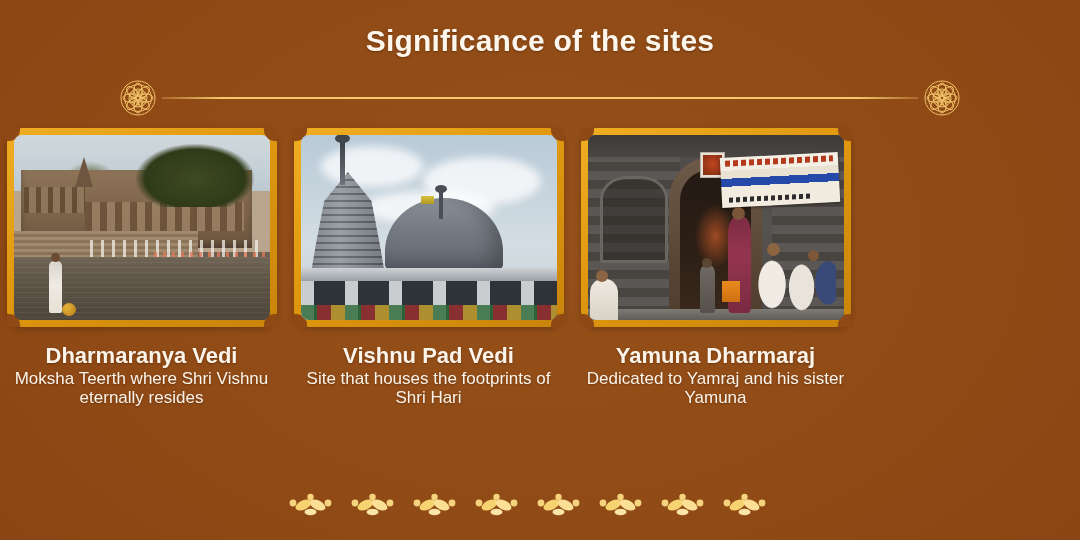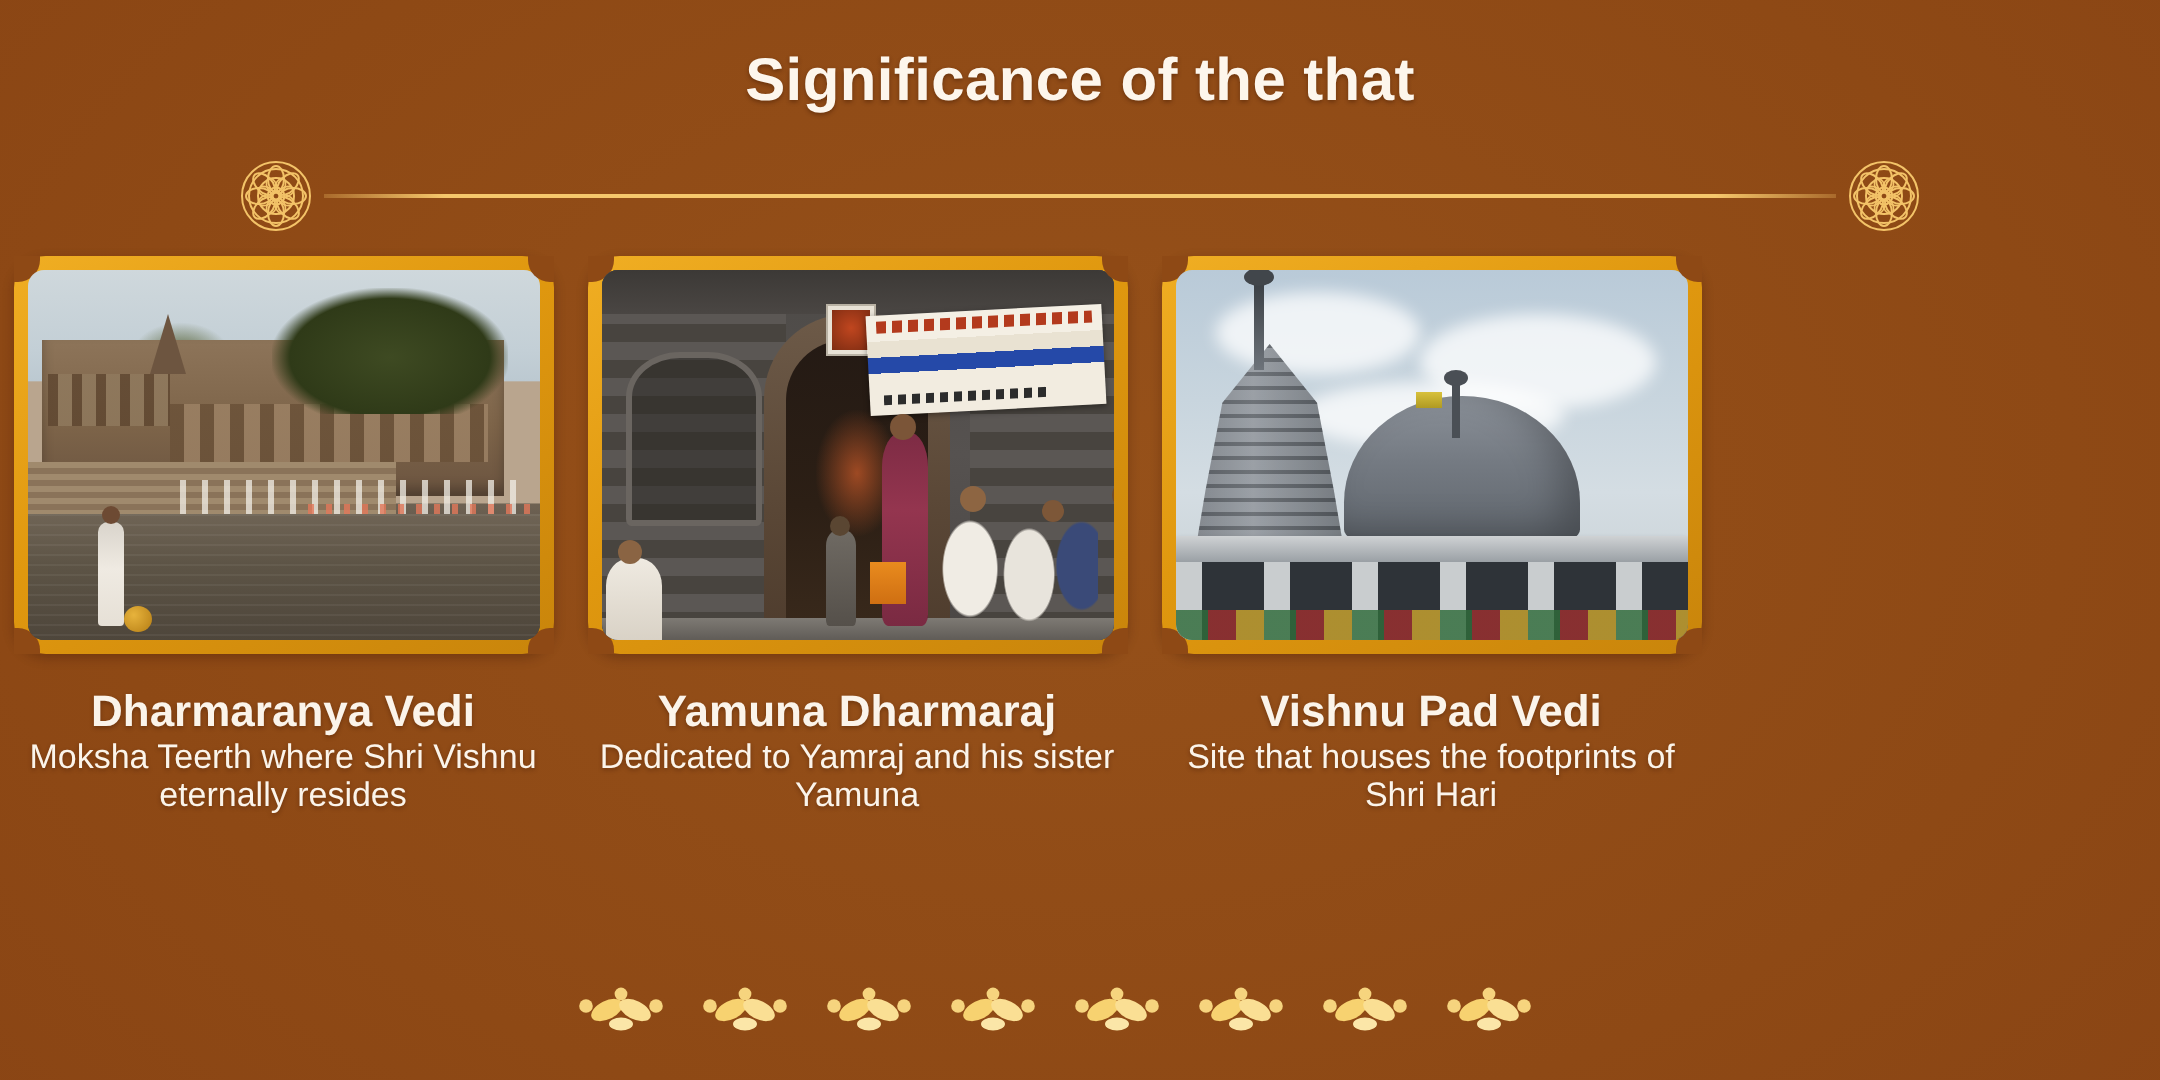--- a/index.html
+++ b/index.html
@@ -473,21 +473,21 @@
     bottom: 16px;
     width: 506px;
     height: 34px;
   }
 </style>
 </head>
 <body>
 
 <div id="slide">
 
-  <div id="title">Significance of the that</div>
+  <div id="title">Significance of the sites</div>
 
   <div id="divider">
     <span class="rule"></span>
 
     <span class="mandala left">
       <svg viewBox="0 0 40 40" width="40" height="40">
         <g fill="none" stroke="#f3c368" stroke-width="1">
           <circle cx="20" cy="20" r="17"></circle>
           <circle cx="20" cy="20" r="13.5"></circle>
           <circle cx="20" cy="20" r="9"></circle>
@@ -572,20 +572,44 @@
       <div class="caption">
         <span class="cap-title">Dharmaranya Vedi</span>
         <span class="cap-desc">Moksha Teerth where Shri Vishnu eternally resides</span>
       </div>
     </div>
 
     <div class="card">
       <div class="frame">
         <span class="cnr-bl"></span>
           <span class="cnr-br"></span>
+        <div class="photo ph-temple">
+          <span class="cloud c1"></span>
+          <span class="cloud c2"></span>
+          <span class="cloud c3"></span>
+          <span class="dome"></span>
+          <span class="finial"></span>
+          <span class="flag"></span>
+          <span class="shikhara"></span>
+          <span class="spire"></span>
+          <span class="cornice"></span>
+          <span class="pillars"></span>
+          <span class="colorband"></span>
+        </div>
+      </div>
+      <div class="caption">
+        <span class="cap-title">Vishnu Pad Vedi</span>
+        <span class="cap-desc">Site that houses the footprints of Shri Hari</span>
+      </div>
+    </div>
+
+    <div class="card">
+      <div class="frame">
+        <span class="cnr-bl"></span>
+          <span class="cnr-br"></span>
         <div class="photo ph-door">
           <span class="carve-l"></span>
           <span class="carve-r"></span>
           <span class="panel-l"></span>
           <span class="arch"></span>
           <span class="opening"></span>
           <span class="inner-glow"></span>
           <span class="lintel"></span>
           <span class="plaque"></span>
           <span class="banner"></span>
@@ -593,44 +617,20 @@
           <span class="child"></span>
           <span class="woman"></span>
           <span class="bag"></span>
           <span class="men"></span>
           <span class="elder-l"></span>
         </div>
       </div>
       <div class="caption">
         <span class="cap-title">Yamuna Dharmaraj</span>
         <span class="cap-desc">Dedicated to Yamraj and his sister Yamuna</span>
-      </div>
-    </div>
-
-    <div class="card">
-      <div class="frame">
-        <span class="cnr-bl"></span>
-          <span class="cnr-br"></span>
-        <div class="photo ph-temple">
-          <span class="cloud c1"></span>
-          <span class="cloud c2"></span>
-          <span class="cloud c3"></span>
-          <span class="dome"></span>
-          <span class="finial"></span>
-          <span class="flag"></span>
-          <span class="shikhara"></span>
-          <span class="spire"></span>
-          <span class="cornice"></span>
-          <span class="pillars"></span>
-          <span class="colorband"></span>
-        </div>
-      </div>
-      <div class="caption">
-        <span class="cap-title">Vishnu Pad Vedi</span>
-        <span class="cap-desc">Site that houses the footprints of Shri Hari</span>
       </div>
     </div>
 
   </div>
 
   <div id="botband">
     <svg viewBox="0 0 506 34" width="506" height="34" preserveAspectRatio="none">
       <defs>
         <g id="lotusUnit">
           <circle cx="6" cy="13" r="3.4" fill="#f6d47e"></circle>

